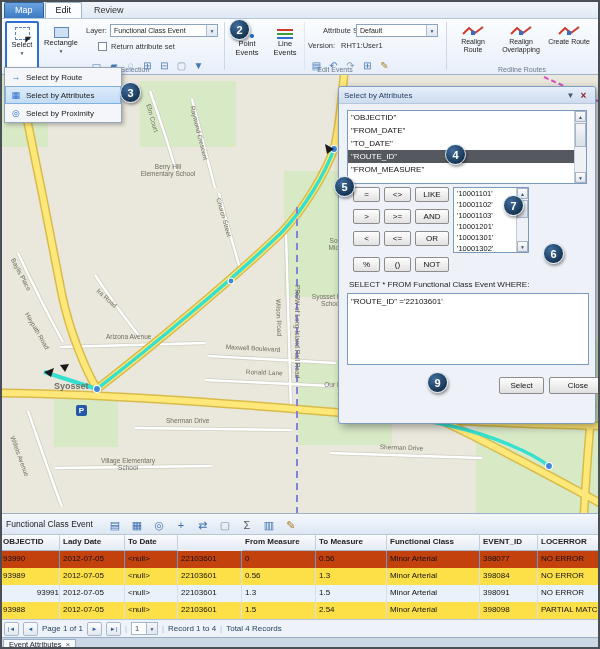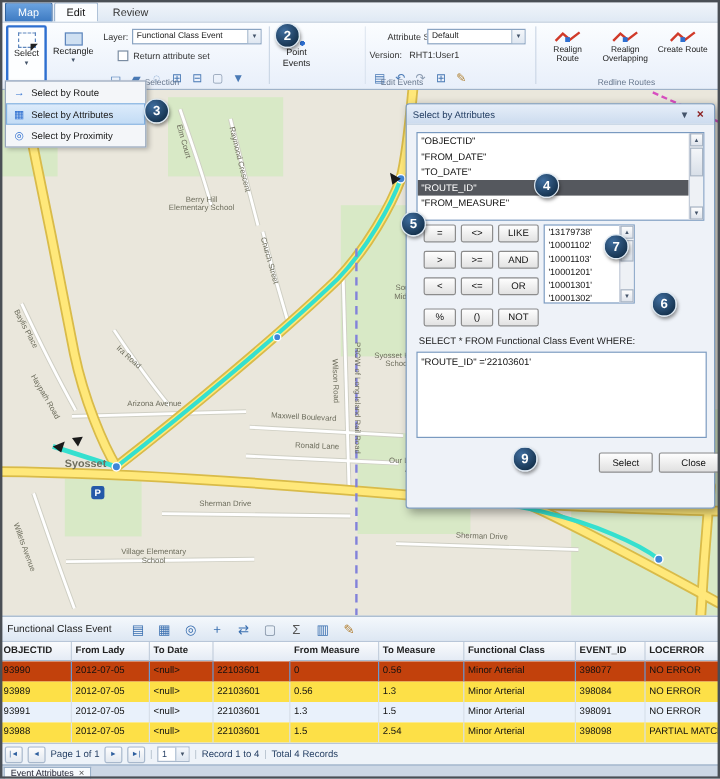--- a/index.html
+++ b/index.html
@@ -131,20 +131,24 @@
         <span class="ricon" style="color: rgb(138, 154, 176);">▢</span>
         <span class="ricon" style="color: rgb(74, 122, 181);">▼</span>
       </div>
     <div class="glabel" style="left:75px">Selection</div>
     <div class="gsep" style="left:224px"></div>
 
     <div class="bigbtn" style="left:228px;width:38px">
       <div class="dots-icon"></div>
       <span>Point Events</span>
     </div>
+    <div class="bigbtn" style="left:268px;width:34px">
+      <div class="lines-icon"></div>
+      <span>Line Events</span>
+    </div>
     <div class="gsep" style="left:304px;opacity:.5"></div>
     <span class="fieldlbl abs" style="left:323px;top:7px">Attribute Set:</span>
     <div class="dropdown" style="left:356px;top:5px;width:82px">
       <span>Default</span>
       <span class="dar">▼</span>
     </div>
     <span class="fieldlbl abs" style="left:308px;top:22px">Version:</span>
     <span class="fieldlbl abs" style="left:341px;top:22px">RHT1:User1</span>
     <div class="abs" style="left:308px;top:38px;display:flex" id="edit-tools-row">
         <span class="ricon" style="color: rgb(74, 122, 181);">▤</span>
@@ -327,21 +331,21 @@
         <button class="opbtn" style="left: 76px; top: 122px; width: 34px;">AND</button>
         <button class="opbtn" style="left: 14px; top: 144px; width: 27px;">&lt;</button>
         <button class="opbtn" style="left: 45px; top: 144px; width: 27px;">&lt;=</button>
         <button class="opbtn" style="left: 76px; top: 144px; width: 34px;">OR</button>
         <button class="opbtn" style="left: 14px; top: 170px; width: 27px;">%</button>
         <button class="opbtn" style="left: 45px; top: 170px; width: 27px;">()</button>
         <button class="opbtn" style="left: 76px; top: 170px; width: 34px;">NOT</button>
       </div>
     <div class="listbox" style="left:114px;top:100px;width:76px;height:66px">
       <div class="inner-items" id="value-items">
-          <div class="vitem">'13179738'</div>
+          <div class="vitem">'10001101'</div>
           <div class="vitem">'10001102'</div>
           <div class="vitem">'10001103'</div>
           <div class="vitem">'10001201'</div>
           <div class="vitem">'10001301'</div>
           <div class="vitem">'10001302'</div>
         </div>
       <div class="sbar">
         <span class="sbtn" style="top:0">▲</span>
         <div class="sthumb" style="top:12px;height:18px"></div>
         <span class="sbtn" style="bottom:0">▼</span>
@@ -362,21 +366,21 @@
         <span class="ticon" style="color: rgb(58, 111, 176);">+</span>
         <span class="ticon" style="color: rgb(58, 111, 176);">⇄</span>
         <span class="ticon" style="color: rgb(124, 140, 160);">▢</span>
         <span class="ticon" style="color: rgb(85, 85, 85);">Σ</span>
         <span class="ticon" style="color: rgb(58, 111, 176);">▥</span>
         <span class="ticon" style="color: rgb(176, 122, 40);">✎</span>
       </div>
   </div>
   <div id="thead">
       <div class="th" style="width: 60px;">OBJECTID</div>
-      <div class="th" style="width: 65px;">From Lady</div>
+      <div class="th" style="width: 65px;">Lady Date</div>
       <div class="th" style="width: 53px;">To Date</div>
       <div class="th" style="width: 64px; margin-top: 44px;">Route_ID</div>
       <div class="th" style="width: 74px;">From Measure</div>
       <div class="th" style="width: 71px;">To Measure</div>
       <div class="th" style="width: 93px;">Functional Class</div>
       <div class="th" style="width: 58px;">EVENT_ID</div>
       <div class="th" style="width: 160px;">LOCERROR</div>
     </div>
   <div id="tbody">
       <div class="trow sel">
@@ -395,21 +399,21 @@
         <div class="td" style="width: 65px;">2012-07-05</div>
         <div class="td" style="width: 53px;">&lt;null&gt;</div>
         <div class="td" style="width: 64px;">22103601</div>
         <div class="td" style="width: 74px;">0.56</div>
         <div class="td" style="width: 71px;">1.3</div>
         <div class="td" style="width: 93px;">Minor Arterial</div>
         <div class="td" style="width: 58px;">398084</div>
         <div class="td" style="width: 160px;">NO ERROR</div>
       </div>
       <div class="trow alt">
-        <div class="td" style="width: 60px;">93991</div>
+        <div class="td" style="width: 60px; text-align: right;">93991</div>
         <div class="td" style="width: 65px;">2012-07-05</div>
         <div class="td" style="width: 53px;">&lt;null&gt;</div>
         <div class="td" style="width: 64px;">22103601</div>
         <div class="td" style="width: 74px;">1.3</div>
         <div class="td" style="width: 71px;">1.5</div>
         <div class="td" style="width: 93px;">Minor Arterial</div>
         <div class="td" style="width: 58px;">398091</div>
         <div class="td" style="width: 160px;">NO ERROR</div>
       </div>
       <div class="trow">

